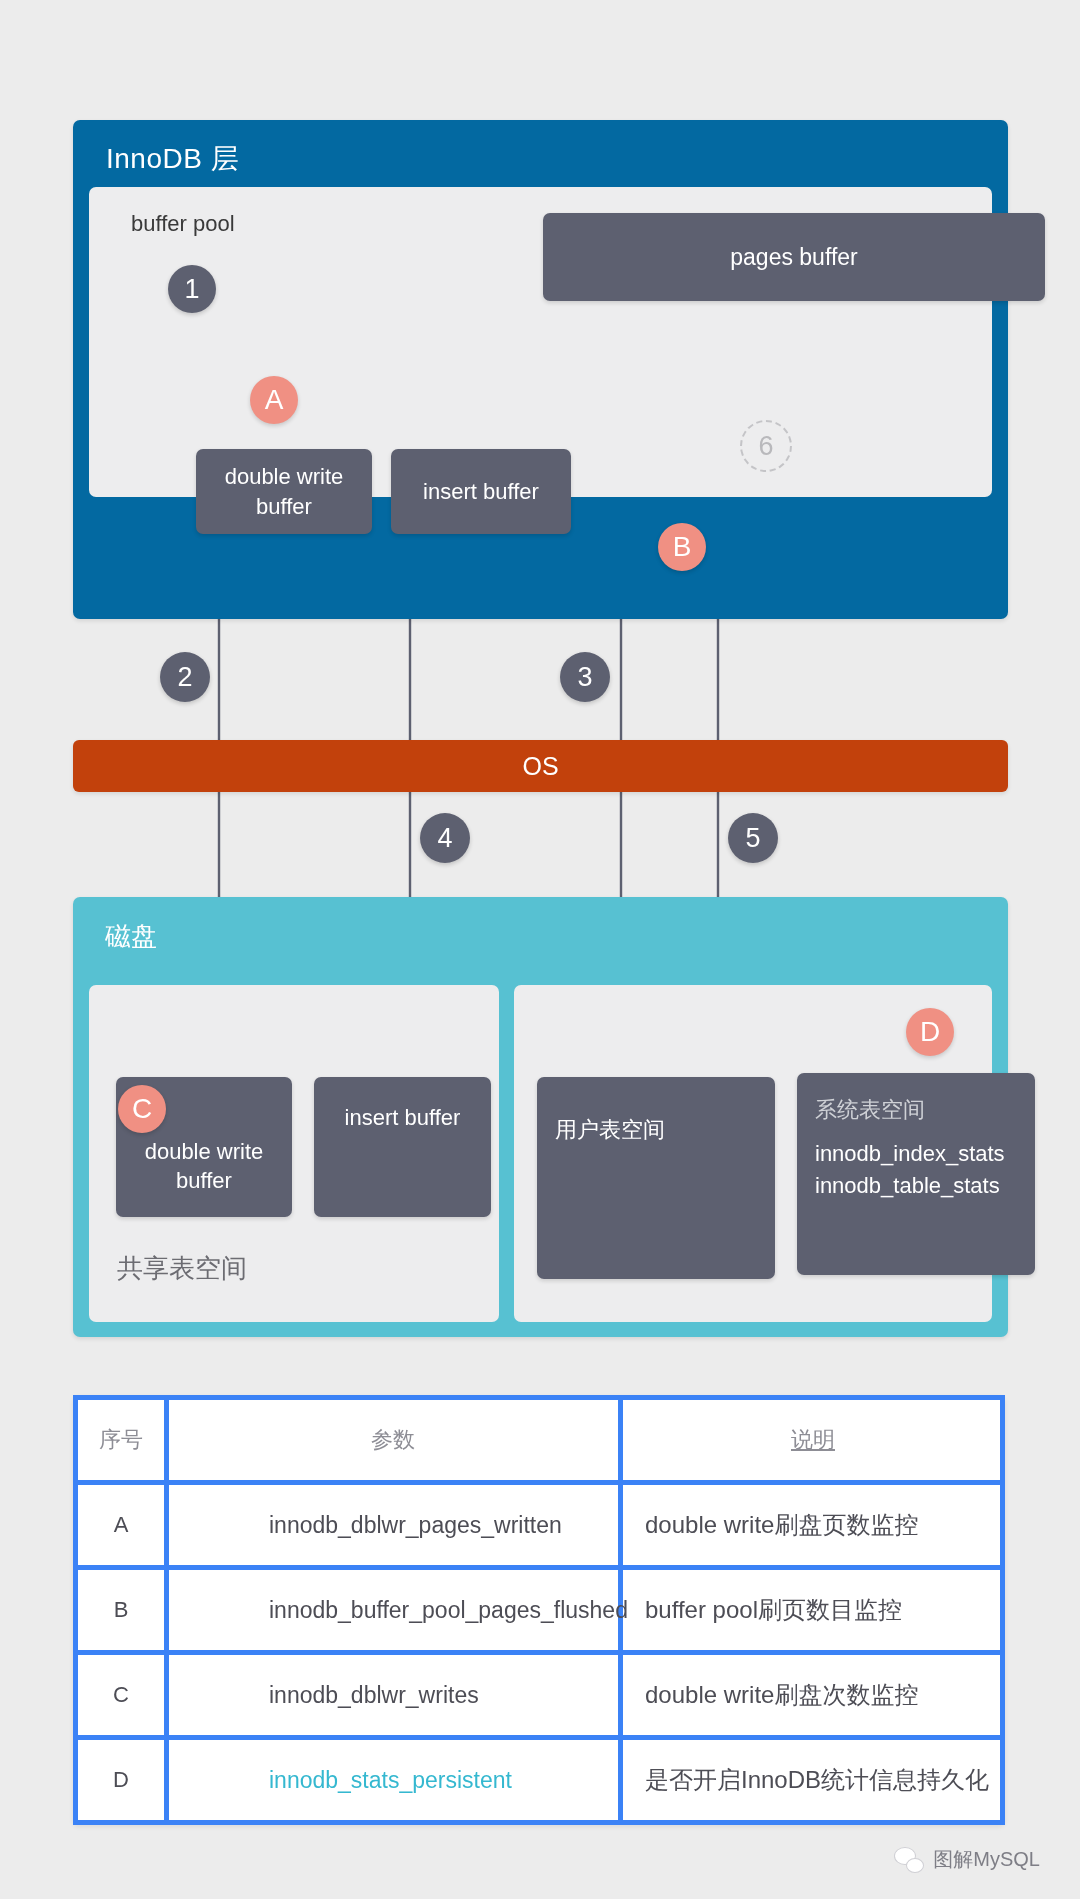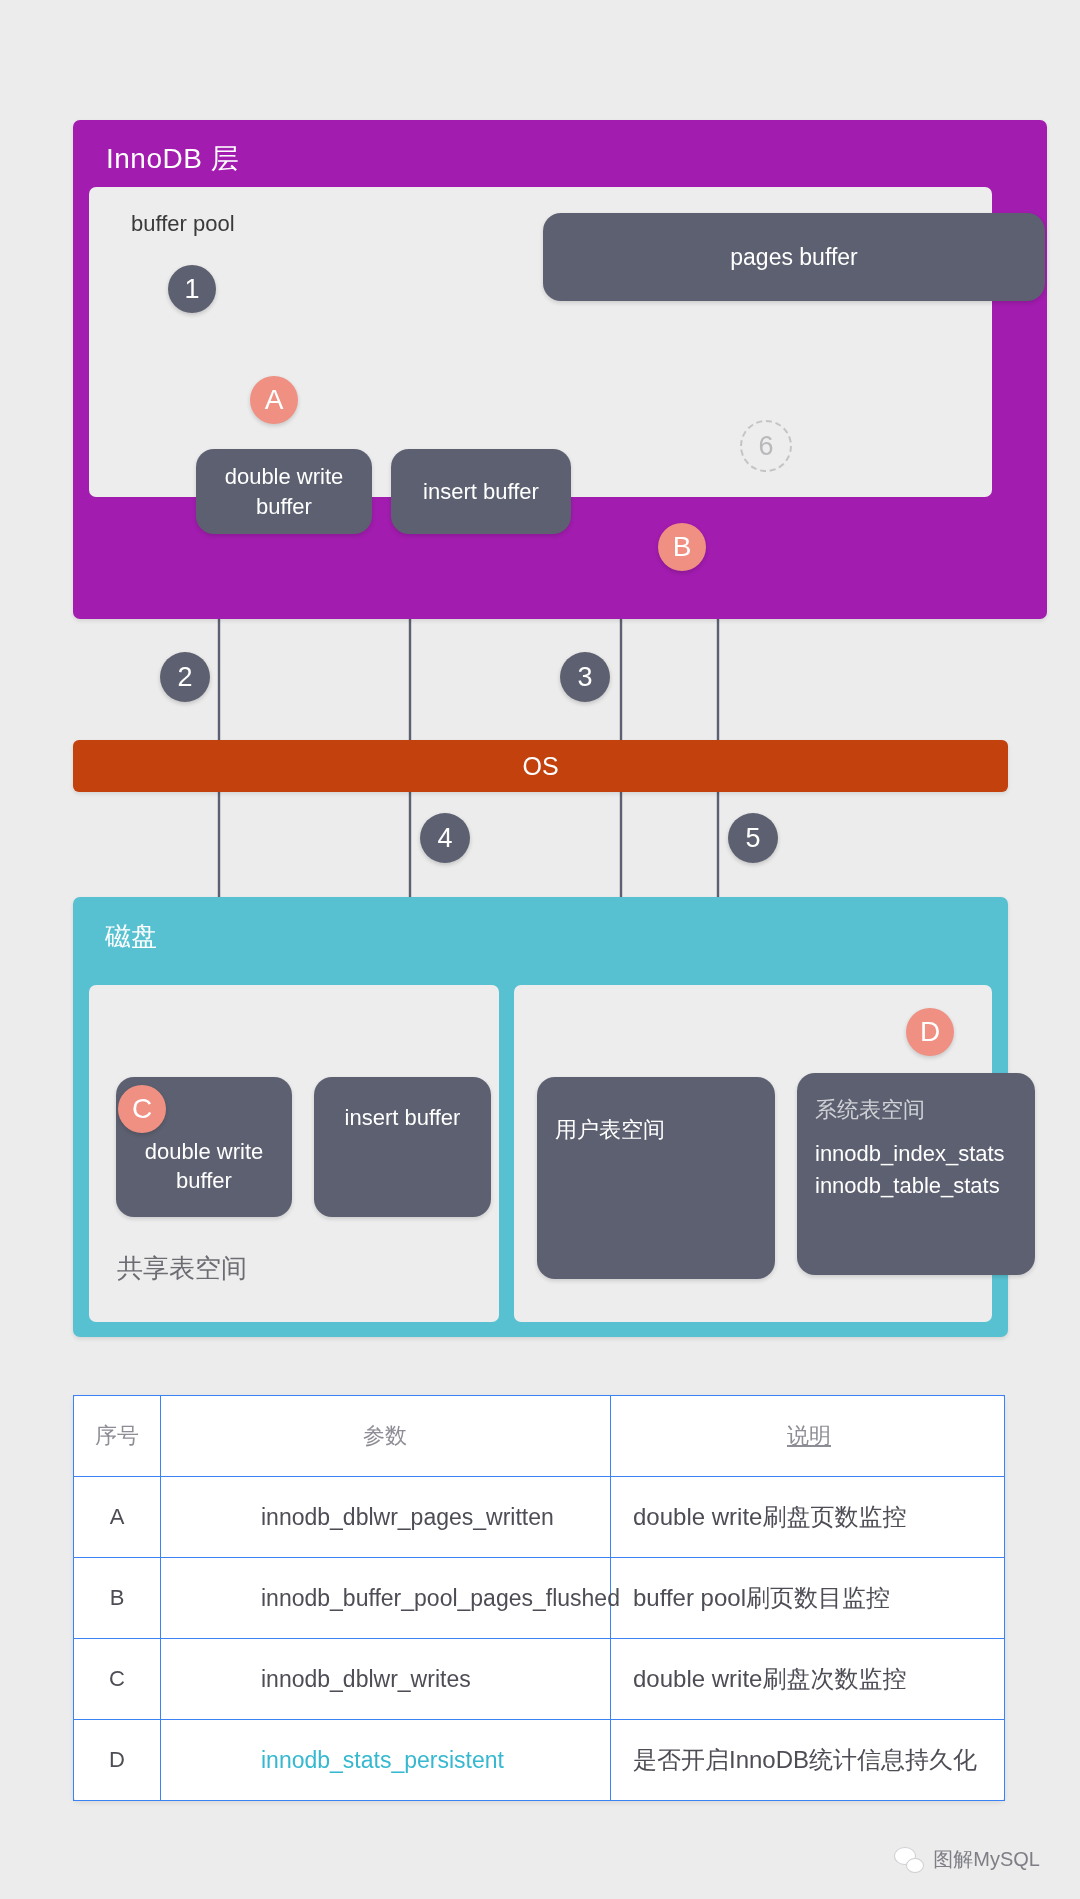--- a/index.html
+++ b/index.html
@@ -18,24 +18,23 @@
     position: absolute;
     inset: 0;
   }
   
   .innodb-layer {
     position: absolute;
     left: 73px;
     top: 120px;
     width: 935px;
     height: 499px;
-    background: #a21caf;
+    background: #0369a1;
     border-radius: 7px;
     box-shadow: 0 2px 4px rgba(0,0,0,0.10);
-    padding-left: 39px;
   }
   .innodb-title {
     position: absolute;
     left: 33px;
     top: 20px;
     color: #ffffff;
     font-size: 28px;
     letter-spacing: 0.5px;
   }
   .buffer-pool {
@@ -51,21 +50,21 @@
     position: absolute;
     left: 42px;
     top: 24px;
     font-size: 22px;
     color: #3a3a3a;
   }
   
   .dbox {
     position: absolute;
     background: #5d6070;
-    border-radius: 18px;
+    border-radius: 7px;
     color: #ffffff;
     box-shadow: 0 2px 4px rgba(0,0,0,0.14);
     display: flex;
     align-items: center;
     justify-content: center;
     text-align: center;
     line-height: 1.32;
   }
   .pages-buffer {
     left: 470px;
@@ -226,21 +225,21 @@
     left: 73px;
     top: 1395px;
     width: 932px;
     background: #ffffff;
     border-radius: 6px;
     border-collapse: collapse;
     box-shadow: 0 2px 5px rgba(0,0,0,0.08);
     table-layout: fixed;
   }
   .param-table td, .param-table th {
-    border: 1px solid #3b82f6;
+    border: 5px solid #3b82f6;
     height: 78px;
     font-weight: normal;
   }
   .param-table thead th {
     color: #8d8d95;
     font-size: 22px;
     text-align: center;
   }
   .col-seq { width: 84px; text-align: center; color: #4d4d55; font-size: 22px; }
   .col-param { width: 448px; padding-left: 100px; color: #4d4d55; font-size: 23px; }

